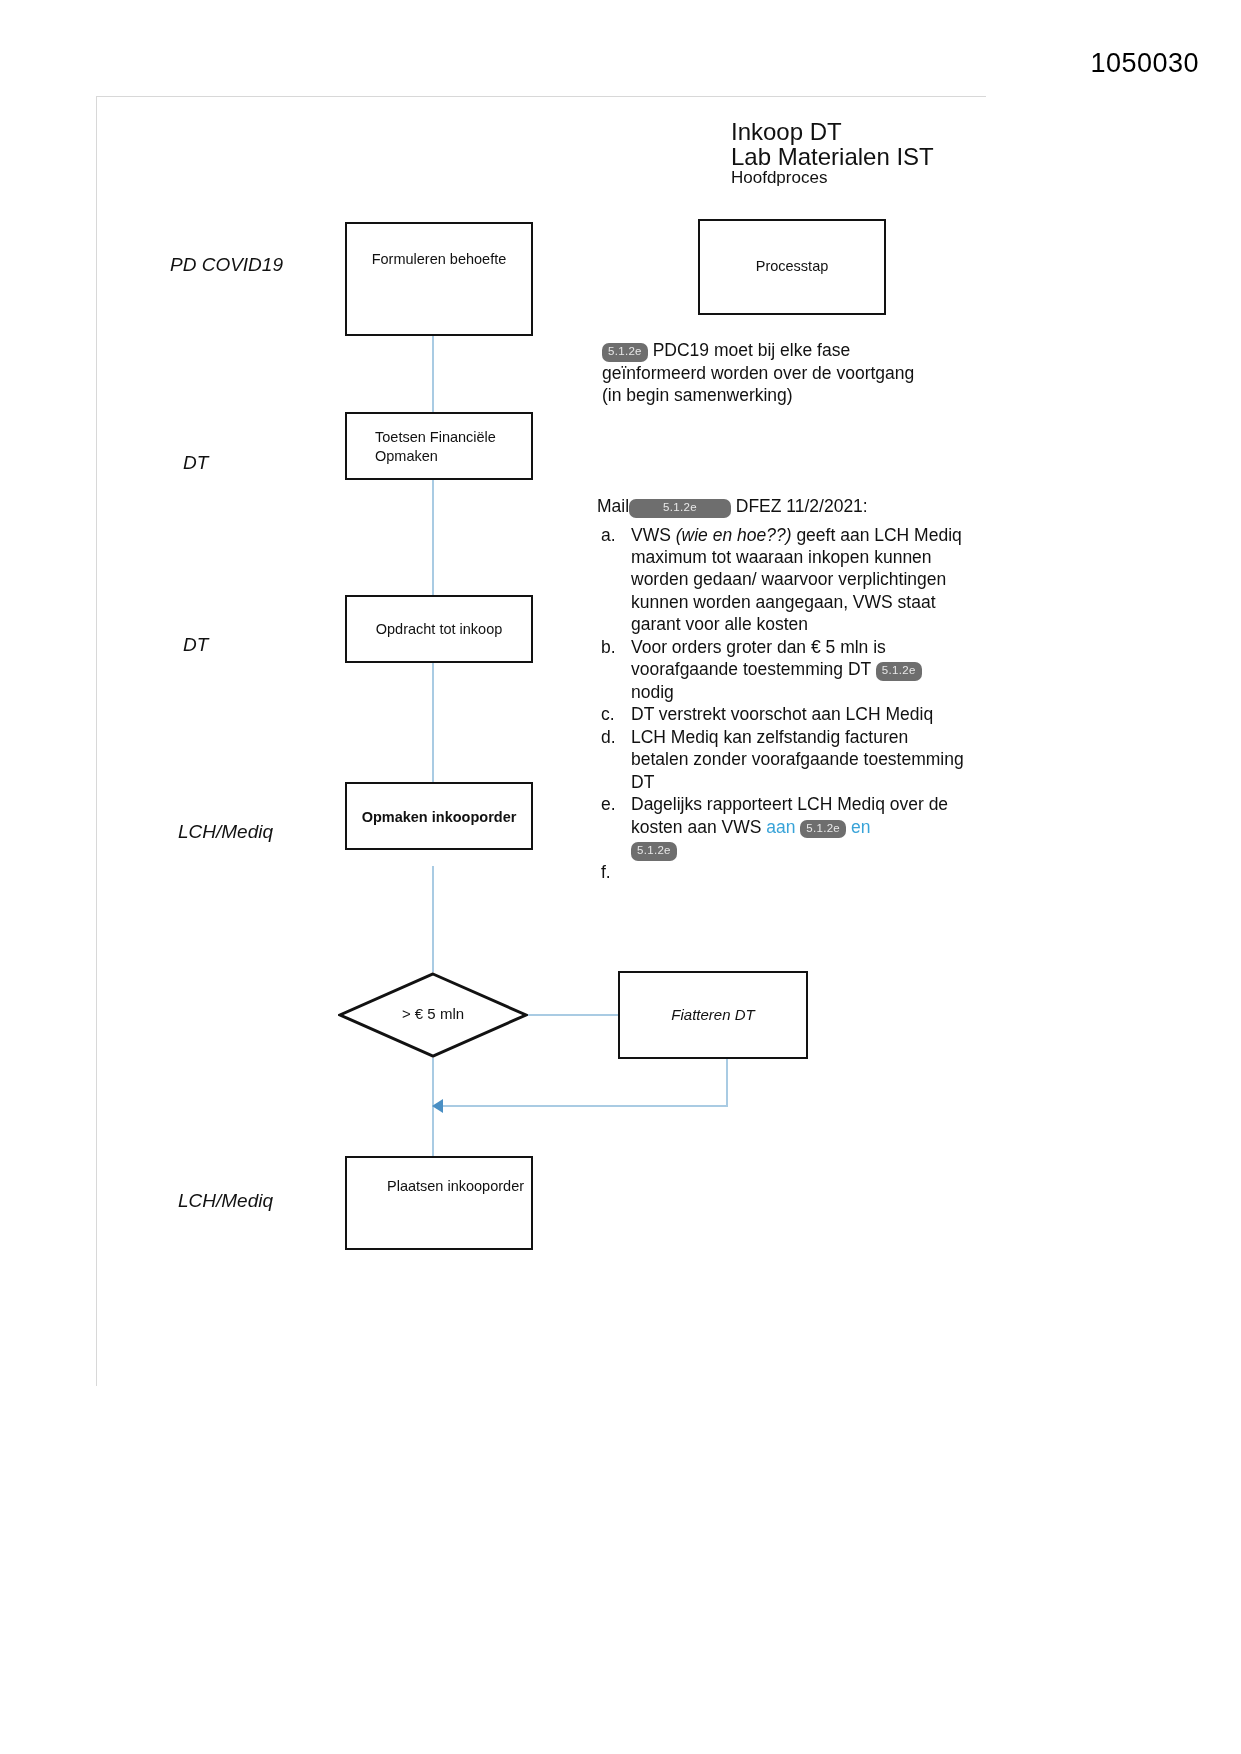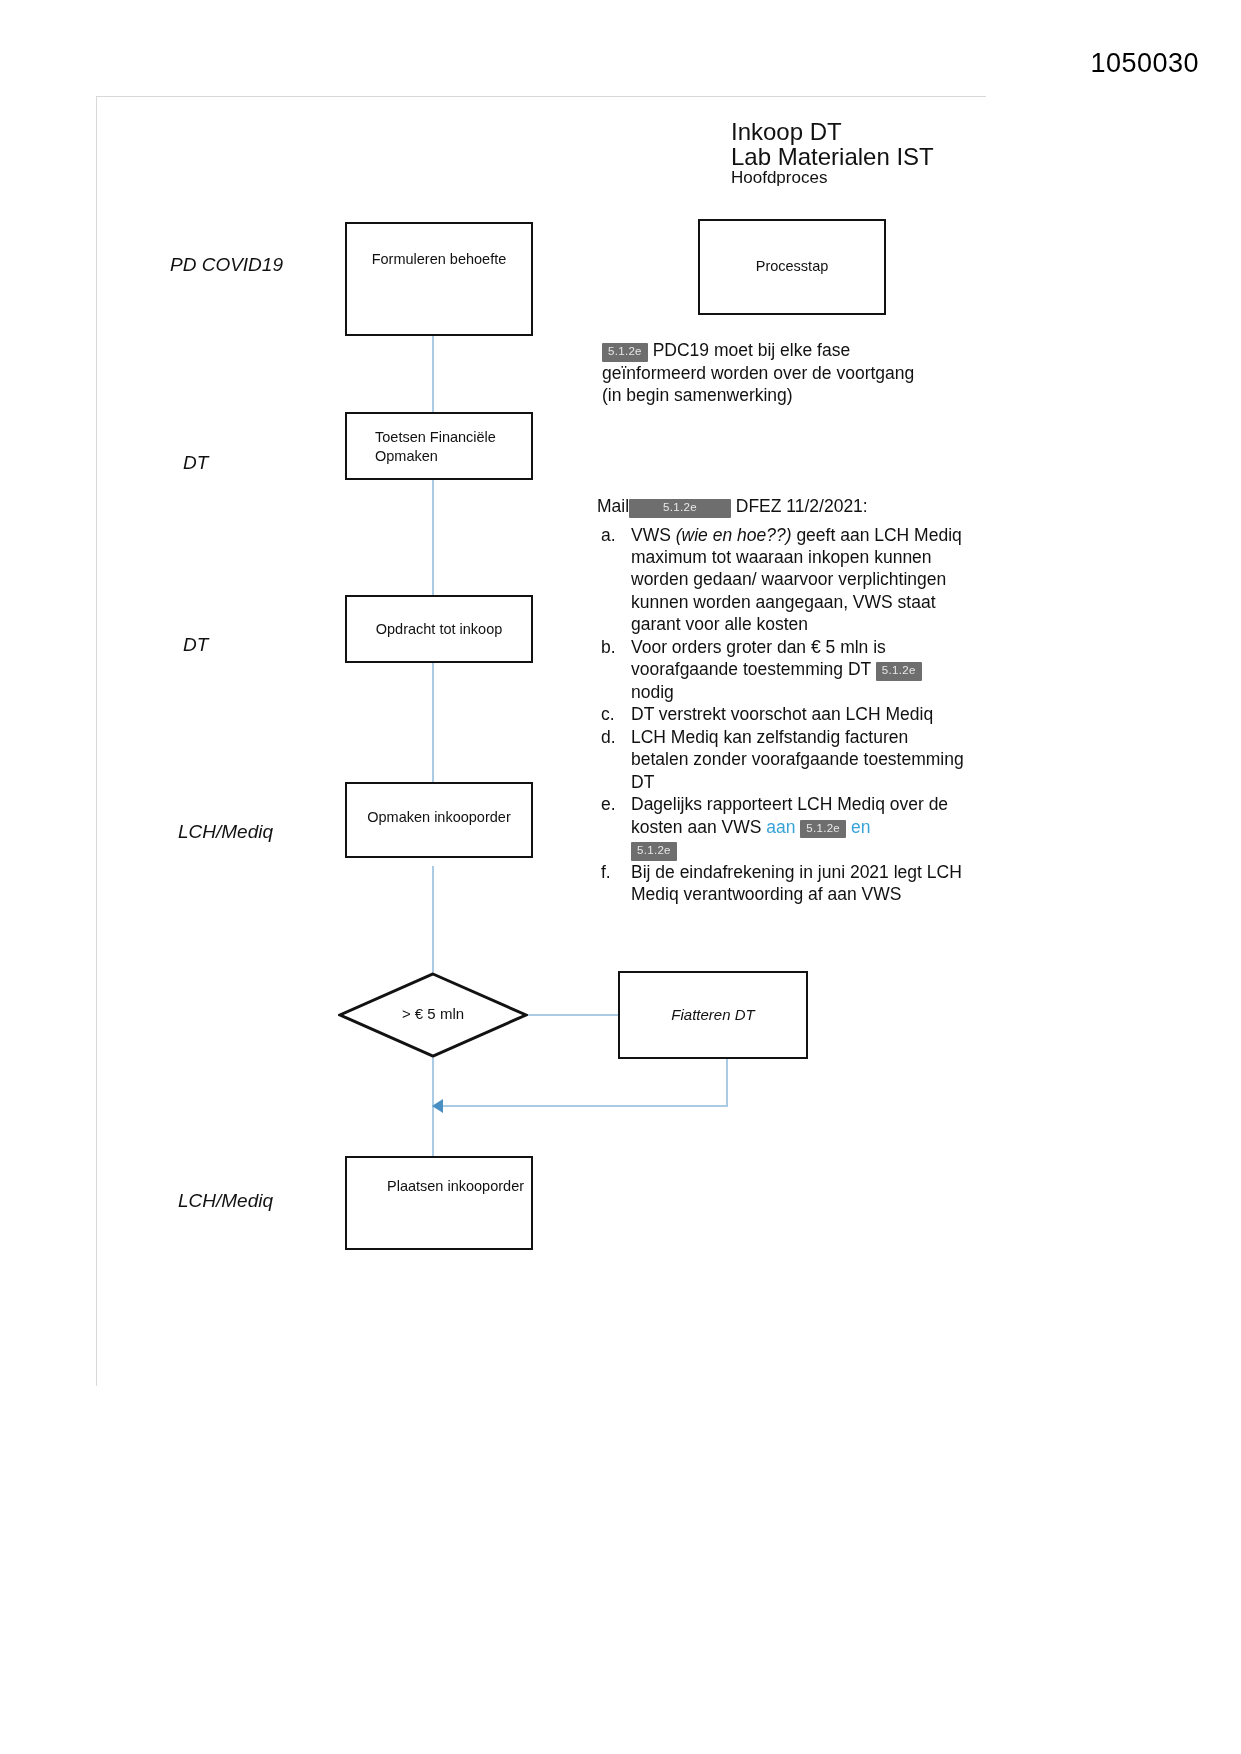--- a/index.html
+++ b/index.html
@@ -14,21 +14,21 @@
   .pbox .lbl{position:absolute;left:0;right:0;text-align:center;font-size:14.5px;line-height:1.32;color:#111;}
   .pbox .lbl.ital{font-style:italic;font-size:15px;}
   .swim{position:absolute;font-size:19px;font-style:italic;color:#111;white-space:nowrap;}
   .conn{position:absolute;background:#a9cbe3;}
   .vline{width:2px;}
   .hline{height:2px;}
   .arrowhead{position:absolute;width:0;height:0;border-top:7px solid transparent;border-bottom:7px solid transparent;border-right:11px solid #4a8fc4;}
   #decision{position:absolute;left:338px;top:972px;width:190px;height:86px;}
   #decision .dlabel{position:absolute;left:0;right:0;top:33px;text-align:center;font-size:15px;color:#111;}
   .note{position:absolute;font-size:17.5px;line-height:1.285;color:#111;}
-  .redact{display:inline-block;background:#6e6e6e;color:#e8e8e8;font-size:11.5px;line-height:1;padding:3px 6px 4px 6px;vertical-align:1px;border-radius:1px;letter-spacing:.3px;}
+  .redact{display:inline-block;background:#6e6e6e;color:#e8e8e8;font-size:11.5px;line-height:1;padding:3px 6px 4px 6px;vertical-align:1px;border-radius:7px;letter-spacing:.3px;}
   .redact.wide{padding-left:34px;padding-right:34px;}
   .blue{color:#38a3d8;}
   .ital{font-style:italic;}
   ol.alist{list-style:none;margin:6px 0 0 0;padding:0;}
   ol.alist li{position:relative;padding-left:34px;margin-bottom:0;}
   ol.alist li .mk{position:absolute;left:4px;top:0;}
 </style>
 </head>
 <body>
 
@@ -65,21 +65,21 @@
 </div>
 
 <div class="pbox" style="left:345px;top:412px;width:188px;height:68px;">
   <div class="lbl" style="top:14px;text-align:left;padding-left:28px;">Toetsen Financiële Opmaken</div>
 </div>
 
 <div class="pbox" style="left:345px;top:595px;width:188px;height:68px;">
   <div class="lbl" style="top:23px;">Opdracht tot inkoop</div>
 </div>
 
-<div class="pbox" style="left:345px;top:782px;width:188px;height:76px;">
+<div class="pbox" style="left:345px;top:782px;width:188px;height:68px;font-weight:bold;">
   <div class="lbl" style="top:24px;">Opmaken inkooporder</div>
 </div>
 
 <div class="pbox" style="left:345px;top:1156px;width:188px;height:94px;">
   <div class="lbl" style="top:18px;text-align:left;padding-left:40px;line-height:1.45;">Plaatsen inkooporder</div>
 </div>
 
 <div id="decision">
   <svg width="190" height="86" viewBox="0 0 190 86">
     <polygon points="95,2 188,43 95,84 2,43" fill="#ffffff" stroke="#121212" stroke-width="3"></polygon>
@@ -119,16 +119,15 @@
     <li>
       <span class="mk">d.</span>
       <span>LCH Mediq kan zelfstandig facturen betalen zonder voorafgaande toestemming DT</span>
     </li>
     <li>
       <span class="mk">e.</span>
       <span>Dagelijks rapporteert LCH Mediq over de kosten aan VWS </span><span class="blue">aan</span> <span class="redact">5.1.2e</span> <span class="blue">en</span><br><span class="redact">5.1.2e</span>
     </li>
     <li>
       <span class="mk">f.</span>
-      <span>Bij de eindafrekening in juni 2021 legt LCH Mediq verantwoording af aan VWS</span>
     </li>
   </ol>
 </div>
 
 </body></html>

